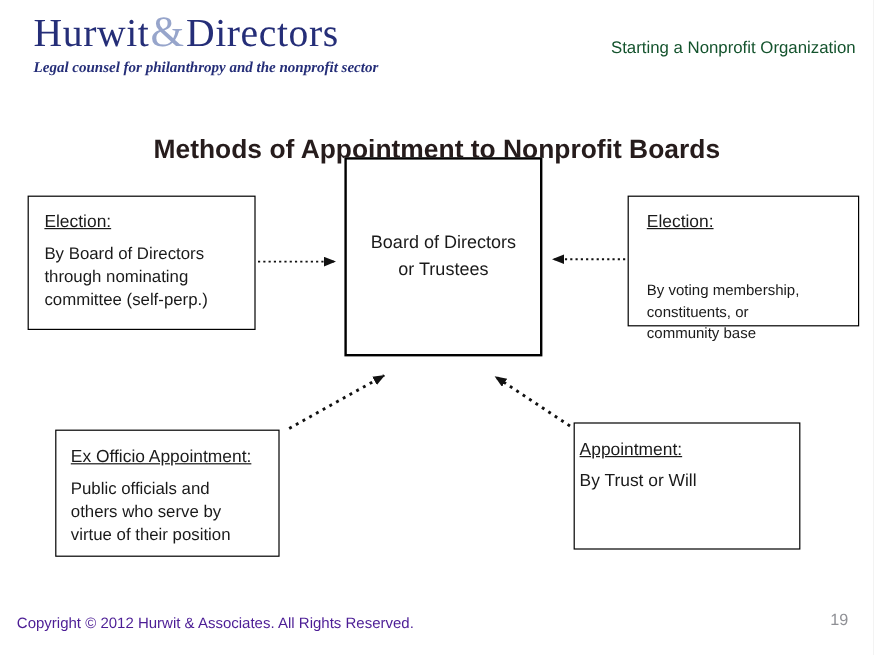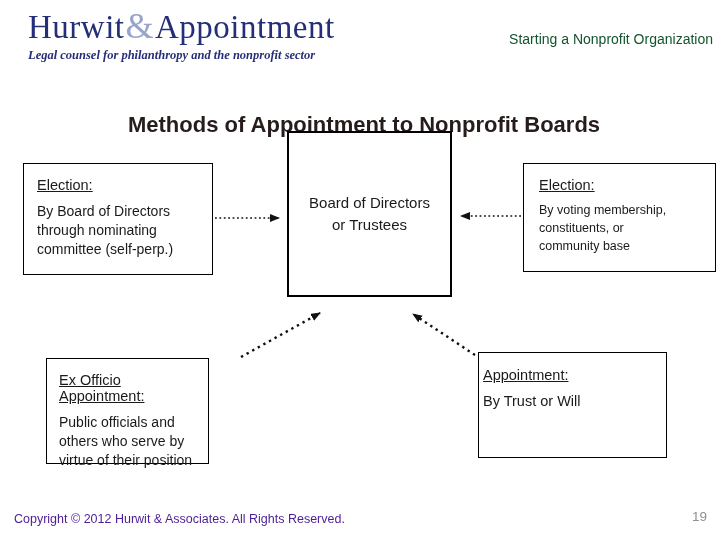--- a/index.html
+++ b/index.html
@@ -45,22 +45,22 @@
   .box-body { white-space:pre-line; font-size:14px; line-height:1.36; }
 
   .box-center {
     left:287px; top:131px; width:165px; height:166px; border-width:2px;
     display:flex; align-items:center; justify-content:center;
   }
   .box-center .box-body { text-align:center; font-size:15px; line-height:1.5; }
 
   .box-left   { left:23px;  top:163px; width:190px; height:112px; padding:12px 8px 0 13px; }
   .box-right  { left:523px; top:163px; width:193px; height:109px; padding:12px 10px 0 15px; }
-  .box-right .box-body { font-size:12.5px; line-height:1.42; }
-  .box-bl     { left:46px;  top:358px; width:163px; height:106px; padding:13px 6px 0 12px; }
+  .box-right .box-body { font-size:12.5px; line-height:1.42;margin-top:32px; }
+  .box-bl     { left:46px;  top:358px; width:187px; height:106px; padding:13px 6px 0 12px; }
   .box-br     { left:478px; top:352px; width:189px; height:106px; padding:13px 10px 0 4px; }
   .box-br .box-body { font-size:14.5px; }
 
   
   .arrows { position:absolute; left:0; top:0; pointer-events:none; }
 
   
   .footer-copyright {
     position:absolute; left:14px; top:512px;
     font-size:12.5px; color:#4c1d95;
@@ -70,21 +70,21 @@
     font-size:13.5px; color:#8f9095;
   }
 </style>
 </head>
 <body>
 
 <div class="slide">
 
   <div class="logo">
     <div class="logo-main">
-      <span>Hurwit</span><span class="logo-amp">&amp;</span><span>Appointment</span>
+      <span>Hurwit</span><span class="logo-amp">&amp;</span><span>Directors</span>
     </div>
     <div class="logo-tagline">Legal counsel for philanthropy and the nonprofit sector</div>
   </div>
 
   <div class="course-title">Starting a Nonprofit Organization</div>
 
   <div class="slide-title">Methods of Appointment to Nonprofit Boards</div>
 
   <div class="box box-center">
     <div class="box-body">Board of Directors

